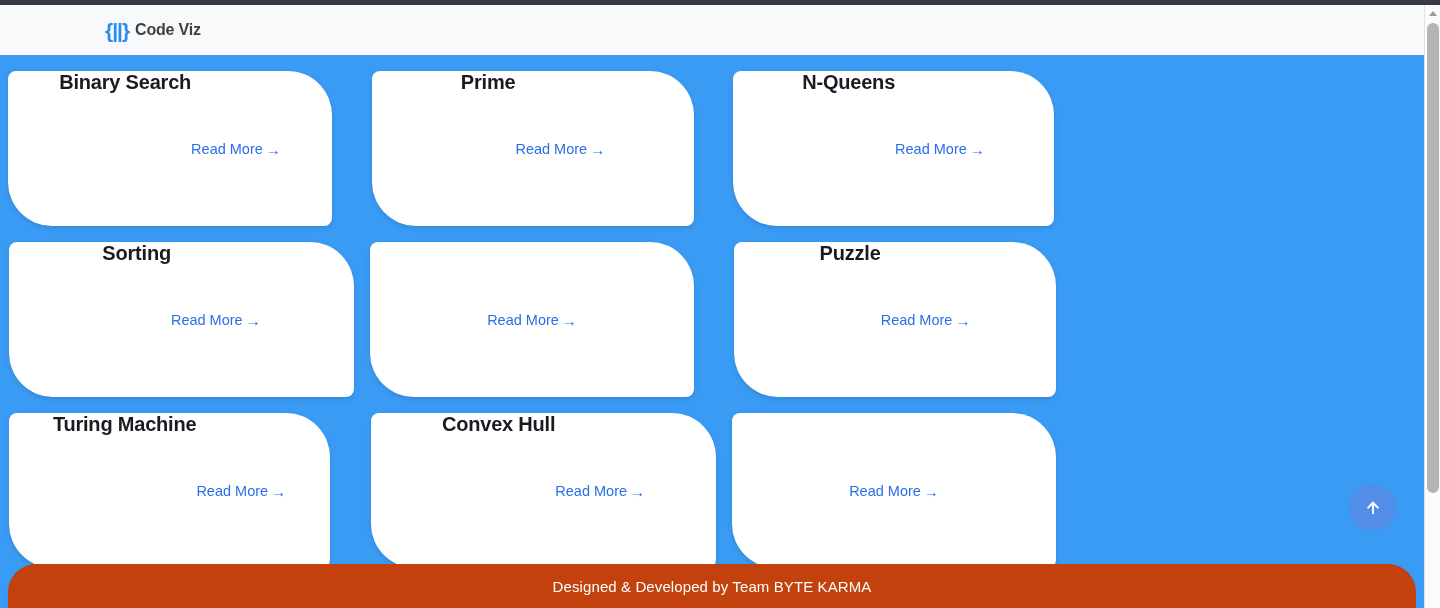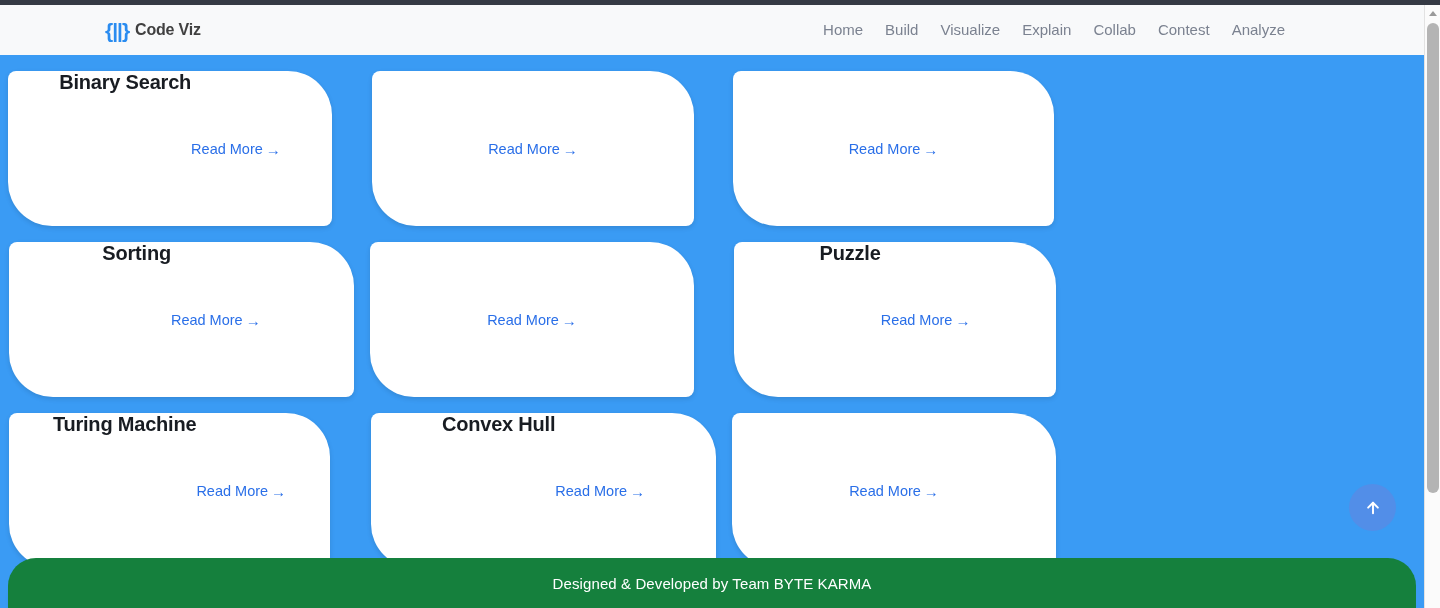--- a/index.html
+++ b/index.html
@@ -161,22 +161,22 @@
     z-index: 25;
   }
   .to-top svg { display: block; }
 
   
   .footer {
     position: absolute;
     left: 8px;
     bottom: 0;
     width: 1408px;
-    height: 50px;
-    background: #15803d;
+    height: 44px;
+    background: #c2410c;
     border-radius: 28px 28px 0 0;
     display: flex;
     align-items: center;
     justify-content: center;
     z-index: 20;
   }
   .footer-text {
     color: #ffffff;
     font-size: 15px;
     letter-spacing: 0.1px;
@@ -226,55 +226,48 @@
 
 <div class="viewport">
 
   <header class="navbar">
 
     <div class="brand">
       <span class="brand-mark">{||}</span>
       <span class="brand-name">Code Viz</span>
     </div>
 
-    <nav class="nav-links">
-      <a class="nav-link">Home</a>
-      <a class="nav-link">Build</a>
-      <a class="nav-link">Visualize</a>
-      <a class="nav-link">Explain</a>
-      <a class="nav-link">Collab</a>
-      <a class="nav-link">Contest</a>
-      <a class="nav-link">Analyze</a>
-    </nav>
 
   </header>
 
   <main class="grid">
 
     <div class="card-cell c0">
       <div class="card">
         <div class="card-title">Binary Search</div>
         <a class="read-more">
           <span>Read More</span>
           <span class="arrow">→</span>
         </a>
       </div>
     </div>
 
     <div class="card-cell c1">
       <div class="card">
+        <div class="card-title">Prime</div>
         <a class="read-more">
           <span>Read More</span>
           <span class="arrow">→</span>
         </a>
       </div>
     </div>
 
     <div class="card-cell c2">
       <div class="card">
+        <div class="card-title">N-Queens</div>
         <a class="read-more">
           <span>Read More</span>
           <span class="arrow">→</span>
         </a>
       </div>
     </div>
 
     <div class="card-cell c3">
       <div class="card">
         <div class="card-title">Sorting</div>

